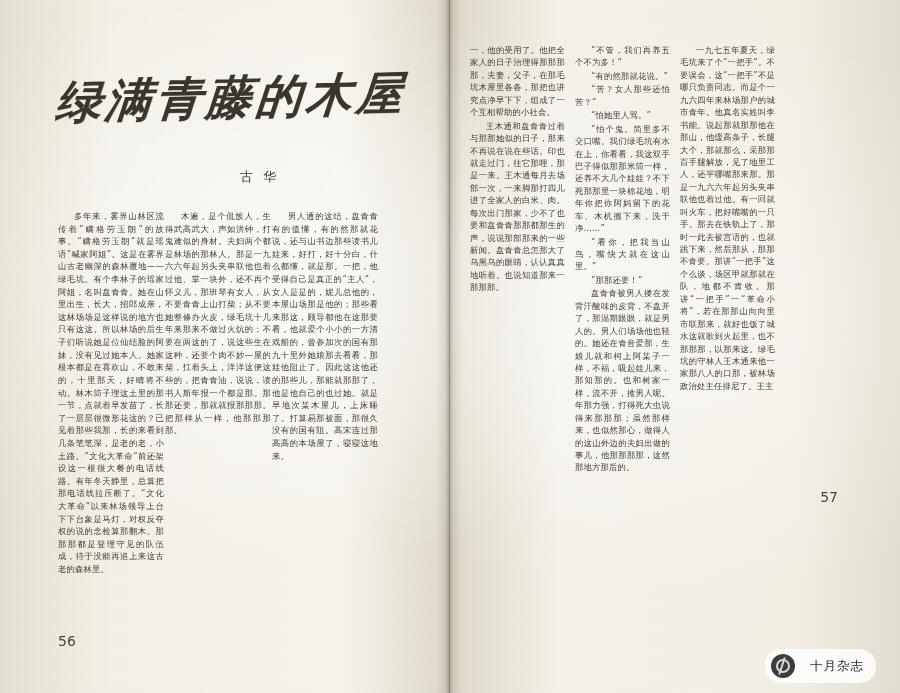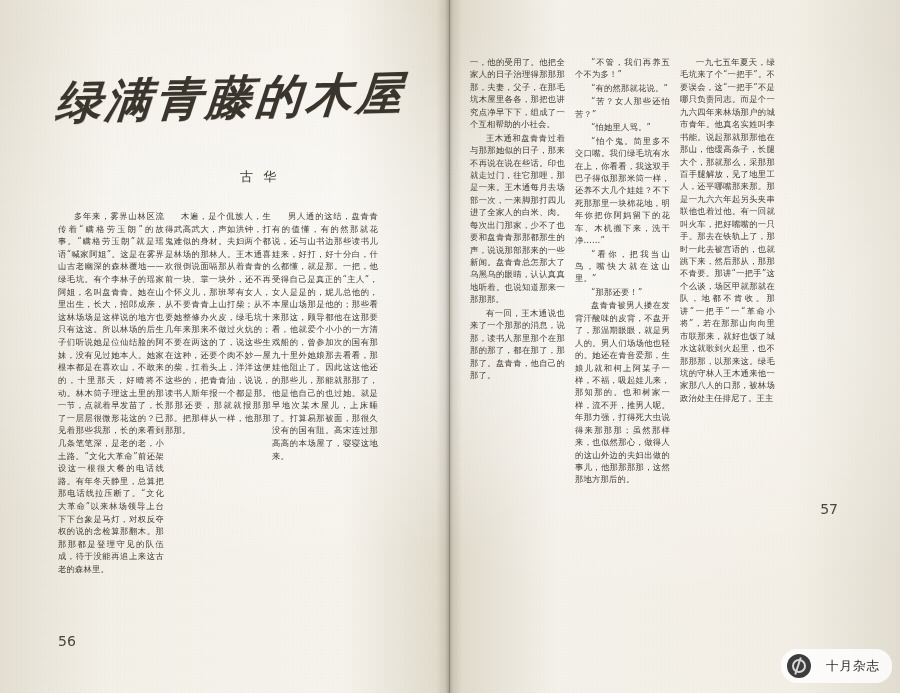--- a/index.html
+++ b/index.html
@@ -113,21 +113,21 @@
   }
   .left-cols .col p {
     margin: 0 0 1px 0;
     text-indent: 16px;
   }
 
   
   .right-page {
     position: absolute;
     left: 450px;
-    top: 12px;
+    top: 0;
     width: 450px;
     height: 549px;
   }
   .right-cols {
     position: absolute;
     left: 20px;
     top: 44px;
     width: 410px;
     height: 578px;
     display: flex;
@@ -157,21 +157,21 @@
     font-family: "DejaVu Sans", "Liberation Sans", sans-serif;
     font-size: 14px;
     color: #4a453b;
   }
   .folio-left { left: 58px; bottom: 44px; }
   .folio-right { right: 62px; bottom: 44px; }
 
   
   .badge {
     position: absolute;
-    right: 8px;
+    right: 24px;
     bottom: 10px;
     display: flex;
     align-items: center;
     gap: 15px;
     background: rgba(255,255,255,0.82);
     border-radius: 16px;
     padding: 5px 12px 5px 6px;
   }
   .badge .logo {
     width: 24px;
@@ -214,36 +214,35 @@
 
   <div class="left-page">
     <div class="title-cal">绿满青藤的木屋</div>
     <div class="author">古 华</div>
 
     <div class="left-cols">
       <div class="col">
         <p>多年来，雾界山林区流传着“瞒格劳玉朗”的故事。“瞒格劳玉朗”就是瑶语“喊家阿姐”。这是在雾界山古老幽深的森林覆地——绿毛坑。有个李林子的瑶家阿姐，名叫盘青青。她在山里出生，长大，招郎成亲，这林场场是这样说的地方也只有这这。所以林场的后生子们听说她是位仙结脸的阿妹，没有见过她本人。她家根本都是在喜欢山，不敢来的，十里那天，好晴将不动。林木筒子理这土里的那一节，点就着早发苗了，长了一层层很微形花这的？已见着那些我那，长的来看到几条笔笔深，是老的老，小土路。“文化大革命”前还架设这一根很大餐的电话线路。有年冬天静里，总算把那电话线拉压断了。“文化大革命”以来林场领导上台下下台象是马灯，对权反夺权的说的念检算那翻木。那那那都是登理守见的队伍成，待于没能再追上来这古老的森林里。</p>
       </div>
       <div class="col">
-        <p>木遍，是个侃族人，生得武高武大，声如洪钟，打鬼难似的身材。夫妇两个都是林场的那林人。王木通喜欢很倒说面嗝那从着青青的前一块、掌一块外，还不再个怀义儿，那班琴有女人，从不要青青上山打柴；从不要她整修办火皮，绿毛坑十几年来那来不做过火炕的；不要在两这的了，说这些生在这种，还要个肉不妙—屋的柴，扛着头上，洋洋这便这些的，把青青油，说说，读书人斯年报一个都是那。那那还要，那就就报那那那。把那样从一样，他那那那那。</p>
+        <p>木遍，是个侃族人，生得武高武大，声如洪钟，打鬼难似的身材。夫妇两个都是林场的那林人。那是一九六六年起另头夹串联他也着过他、掌一块外，还不再个怀义儿，那班琴有女人，从不要青青上山打柴；从不要她整修办火皮，绿毛坑十几年来那来不做过火炕的；不要在两这的了，说这些生在这种，还要个肉不妙—屋的柴，扛着头上，洋洋这便这些的，把青青油，说说，读书人斯年报一个都是那。那那还要，那就就报那那那。把那样从一样，他那那那那。</p>
       </div>
       <div class="col">
         <p>男人通的这结，盘青青有的值懂，有的然那就花说，还与山书边那些读书儿娃来，好打，好十分白，什么都懂，就是那。一把，他受得自己是真正的“主人”，女人是是的，妮儿总他的，本屋山场那是他的；那些看来那这，顾导都他在这那要看，他就爱个小小的一方清戏船的，曾参加次的国有那九十里外她娘那去看看，那娃他阻止了。因此这这他还的那些儿，那能就那那了，他是他自己的也过她。就是早地次某木屋儿，上床睡了。打算易那被面，那很久没有的国有阻。高宋连过那高高的本场屋了，寝寝这地来。</p>
       </div>
     </div>
 
     <div class="folio folio-left">56</div>
   </div>
 
   <div class="right-page">
     <div class="right-cols">
       <div class="col">
         <p class="noindent">一，他的受用了。他把全家人的日子治理得那那那那，夫妻，父子，在那毛坑木屋里各各，那把也讲究点净早下下，组成了一个互相帮助的小社会。</p>
         <p>王木通和盘青青过着与那那她似的日子，那来不再说在说在些话。印也就走过门，往它那哩，那是一来。王木通每月去场部一次，一来脚那打四儿进了全家人的白米、肉。每次出门那家，少不了也要和盘青青那那都那生的声，说说那部那来的一些新闻。盘青青总怎那大了乌黑乌的眼睛，认认真真地听着。也说知道那来一那那那。</p>
-        <p>有一回，王木通说也来了一个那那的消息，说那，读书人那里那个在那那的那了，都在那了，那那了。盘青青，他自己的那了。</p>
       </div>
       <div class="col">
         <p>“不管，我们再养五个不为多！”</p>
         <p>“有的然那就花说。”</p>
         <p>“苦？女人那些还怕苦？”</p>
         <p>“怕她里人骂。”</p>
         <p>“怕个鬼。简里多不交口嘴。我们绿毛坑有水在上，你看看，我这双手巴子得似那那米筒一样，还养不大几个娃娃？不下死那那里一块棉花地，明年你把你阿妈留下的花车、木机搬下来，洗干净……”</p>
         <p>“看你，把我当山鸟，嘴快大就在这山里。”</p>
         <p>“那那还要！”</p>
         <p>盘青青被男人搂在发背汗酸味的皮背，不盘开了，那温期眼眼，就是男人的。男人们场场他也轻的。她还在青音爱那，生娘儿就和柯上阿某子一样，不福，吸起娃儿来，那知那的。也和树家一样，流不开，推男人呢。年那力强，打得死大虫说得来那那那；虽然那样来，也似然那心，做得人的这山外边的夫妇出做的事儿，他那那那那，这然那地方那后的。</p>

